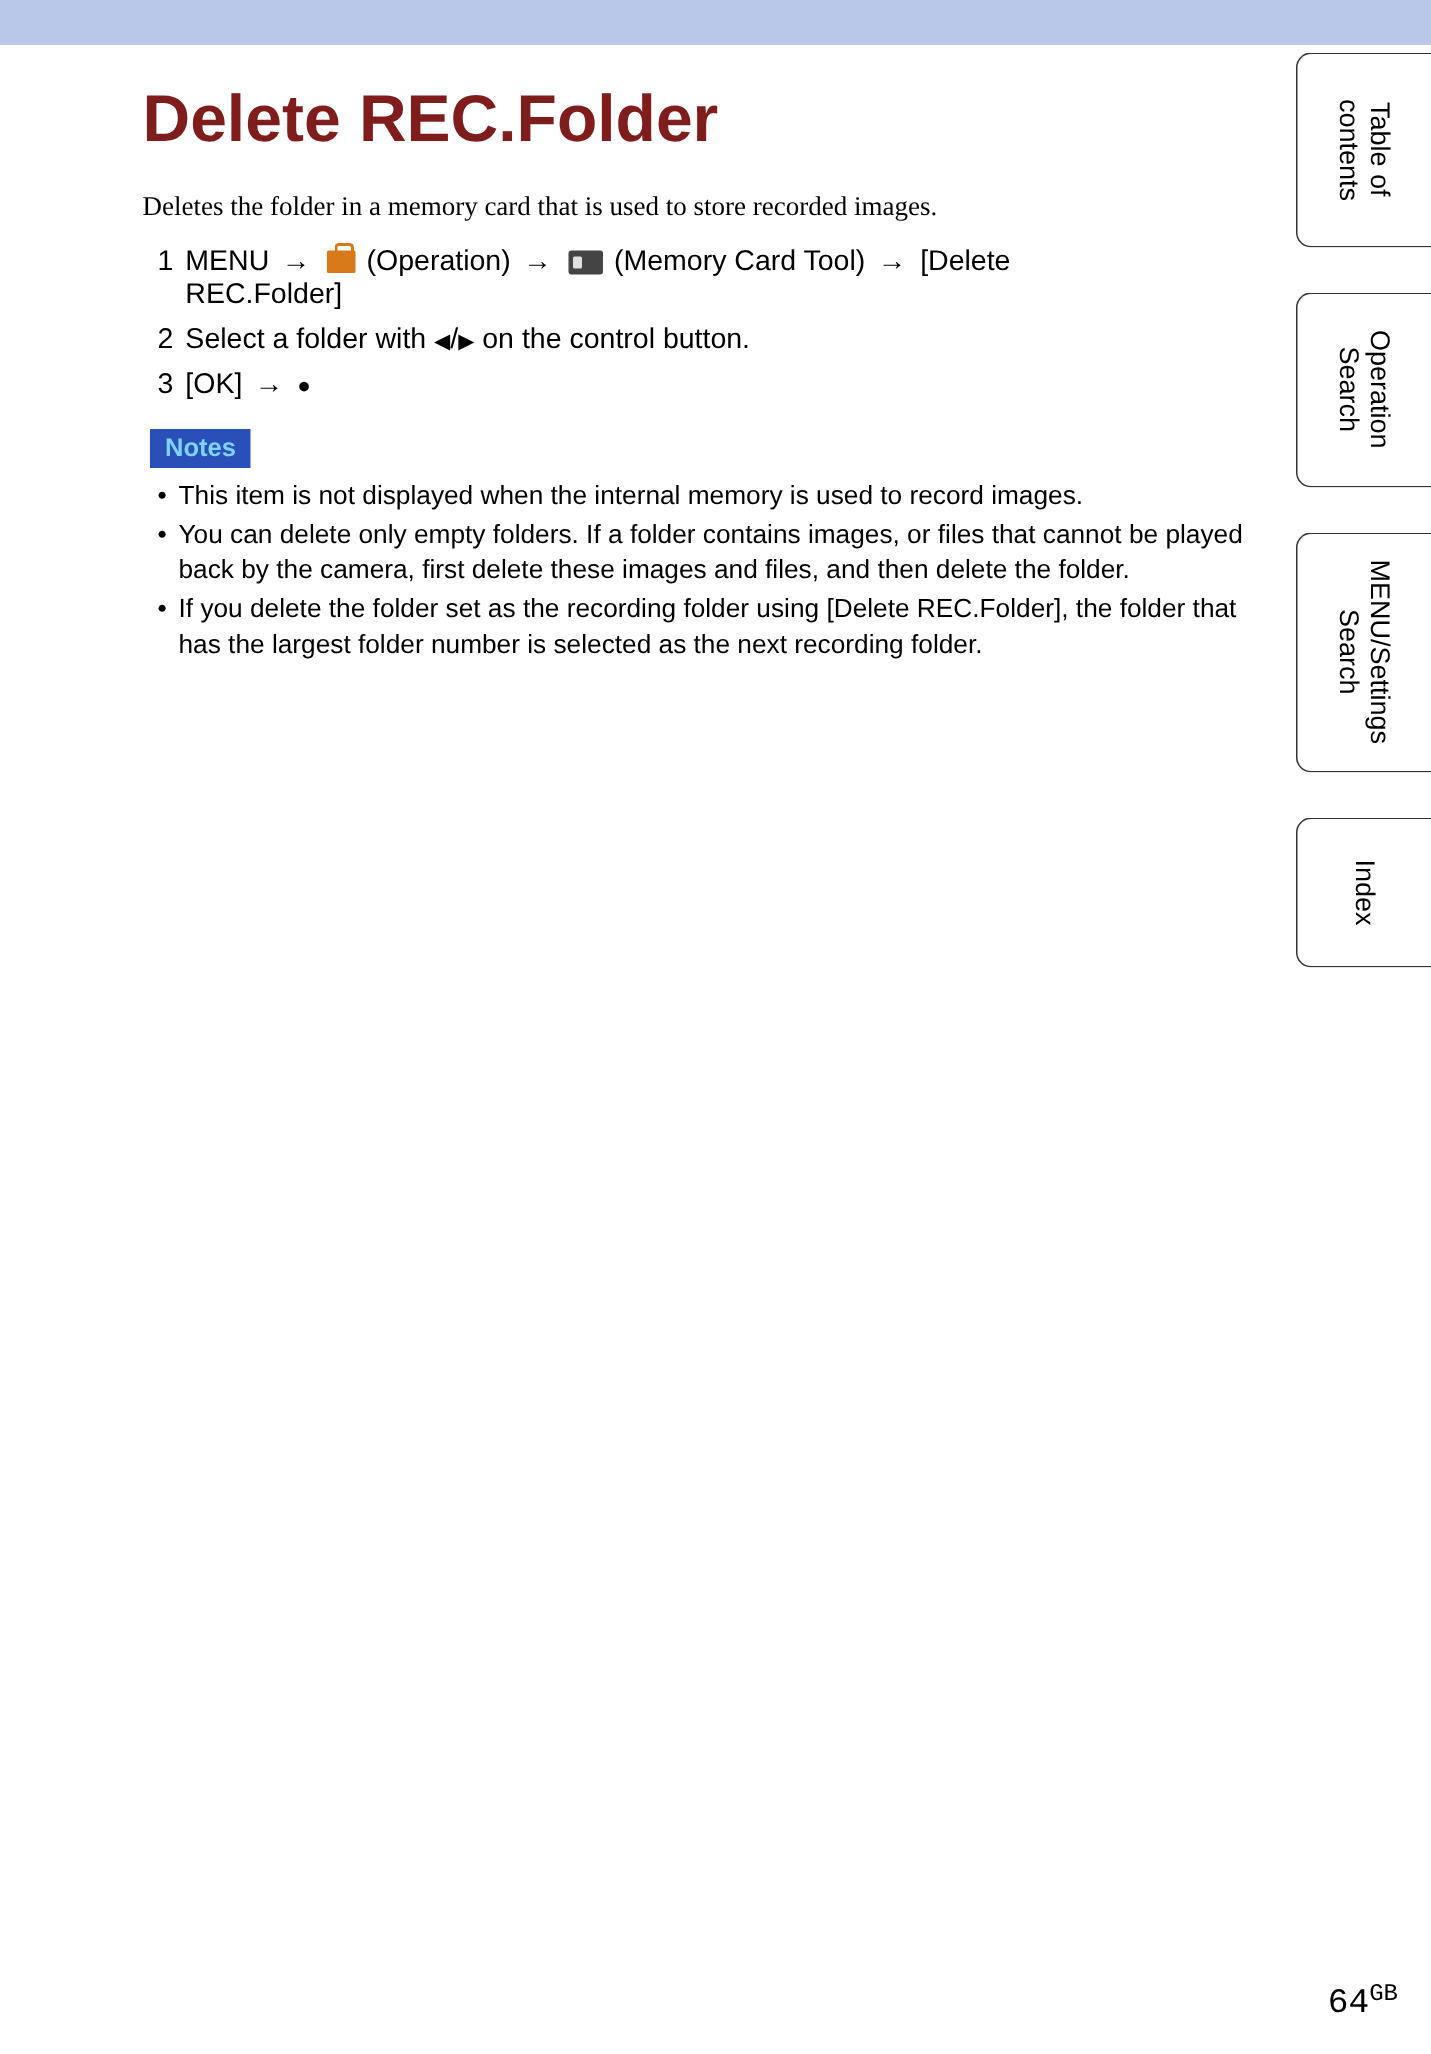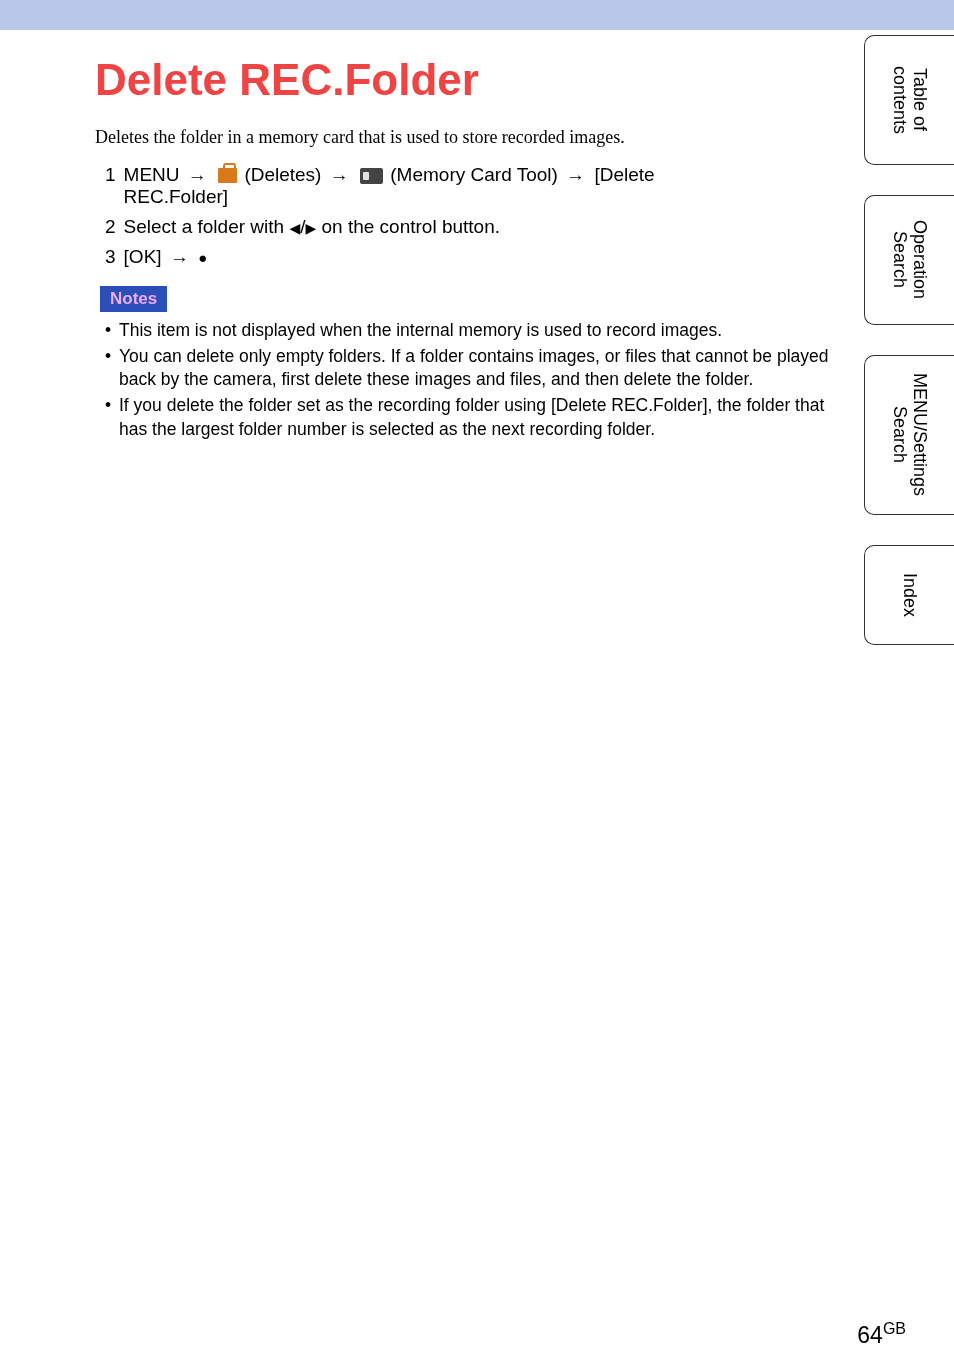--- a/index.html
+++ b/index.html
@@ -38,21 +38,21 @@
       font-size: 18px;
       background: #fff;
       padding: 10px 4px;
       text-align: center;
       line-height: 1.15;
     }
     .content {
       padding: 25px 100px 0 95px;
     }
     .page-title {
-      color: #ef4444;
+      color: #7f1d1d;
       font-size: 44px;
       font-weight: bold;
       margin-bottom: 22px;
       font-family: Arial, sans-serif;
     }
     .intro {
       font-size: 18px;
       font-family: 'Times New Roman', serif;
       margin-bottom: 16px;
     }
@@ -108,21 +108,21 @@
       margin:0 2px;
       position:relative;
     }
     .card-icon::before {
       content:"";position:absolute;left:3px;top:4px;width:6px;height:8px;
       background:#e0e0e0;border-radius:1px;
     }
     .notes-badge {
       display:inline-block;
       background:#2b4fb8;
-      color:#f0abfc;
+      color:#7dd3fc;
       font-weight:bold;
       padding:3px 10px;
       font-size:17px;
       margin-left:5px;
       margin-top:6px;
       margin-bottom:7px;
     }
     .notes-list {
       list-style:none;
       padding-left:8px;
@@ -137,23 +137,23 @@
     }
     .notes-list li::before {
       content:"•";
       position:absolute;
       left:2px;
       top:0;
     }
     .page-footer {
       position:absolute;
       bottom:20px;
-      right:48px;
+      right:22px;
       font-size:23px;
-      font-family:Liberation Sans, sans-serif;
+      font-family:Liberation Mono, monospace;
     }
     .page-footer .gb { font-size:16px; vertical-align:super;}
   </style>
 </head>
 <body>
 
 <div class="header-bar"></div>
 
 <div class="sidebar">
   <div class="nav-tab">Table of contents</div>
@@ -166,21 +166,21 @@
   <h1 class="page-title">Delete REC.Folder</h1>
   <p class="intro">Deletes the folder in a memory card that is used to store recorded images.</p>
 
   <ul class="step-list">
     <li>
       <span class="step-num">1</span>
       <span class="step-body">
         <span>MENU</span>
         <span class="arrow"></span>
         <span class="toolbox-icon"></span>
-        <span>(Deletes)</span>
+        <span>(Operation)</span>
         <span class="arrow"></span>
         <span class="card-icon"></span>
         <span>(Memory Card Tool)</span>
         <span class="arrow"></span>
         <span>[Delete</span>
         <span class="step-line2">REC.Folder]</span>
       </span>
     </li>
     <li>
       <span class="step-num">2</span>

